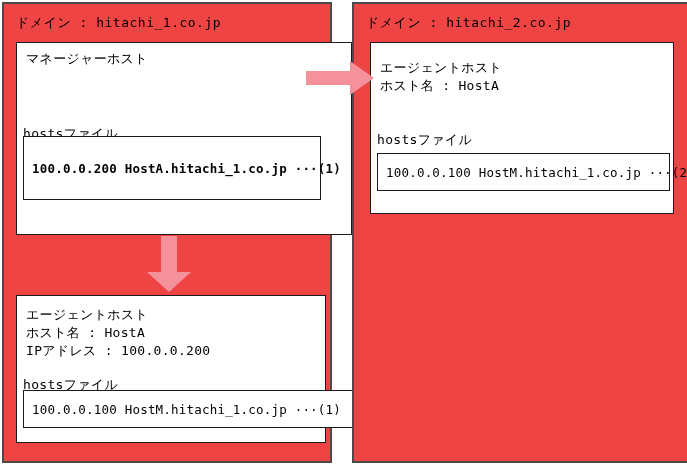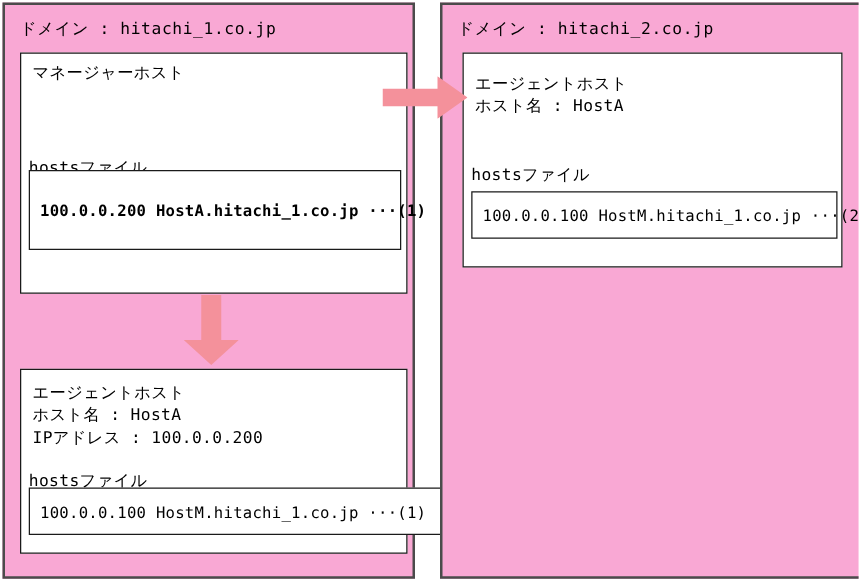--- a/index.html
+++ b/index.html
@@ -7,21 +7,21 @@
     position: relative;
     width: 687px;
     height: 465px;
     background: #ffffff;
     font-family: "DejaVu Sans Mono", "Liberation Mono", monospace;
     color: #000000;
     overflow: hidden;
   }
   .domain-box {
     position: absolute;
-    background: #f9a8d4;
+    background: #ef4444;
     border: 2px solid #4b4b4b;
     box-sizing: border-box;
   }
   .domain-title {
     position: absolute;
     left: 12px;
     top: 10px;
     font-size: 13px;
     white-space: nowrap;
     letter-spacing: 0.5px;
@@ -67,21 +67,21 @@
   .arrow-svg { position: absolute; z-index: 5; }
 </style>
 </head>
 <body>
 
 <div class="stage">
 
   <div class="domain-box" style="left:2px; top:2px; width:330px; height:461px;">
     <div class="domain-title">ドメイン : hitachi_1.co.jp</div>
 
-    <div class="host-box" style="left:12px; top:38px; width:310px; height:193px;">
+    <div class="host-box" style="left:12px; top:38px; width:336px; height:193px;">
       <div class="host-lines" style="top:7px;">
         <div>マネージャーホスト</div>
       </div>
       <div class="hostsfile-label" style="top:82px;">hostsファイル</div>
       <div class="hostsfile-box" style="top:93px; width:298px; height:64px;font-weight:bold;">
         <div class="hostsfile-line">100.0.0.200 HostA.hitachi_1.co.jp ···(1)</div>
       </div>
     </div>
 
     <div class="host-box" style="left:12px; top:291px; width:310px; height:148px;">

